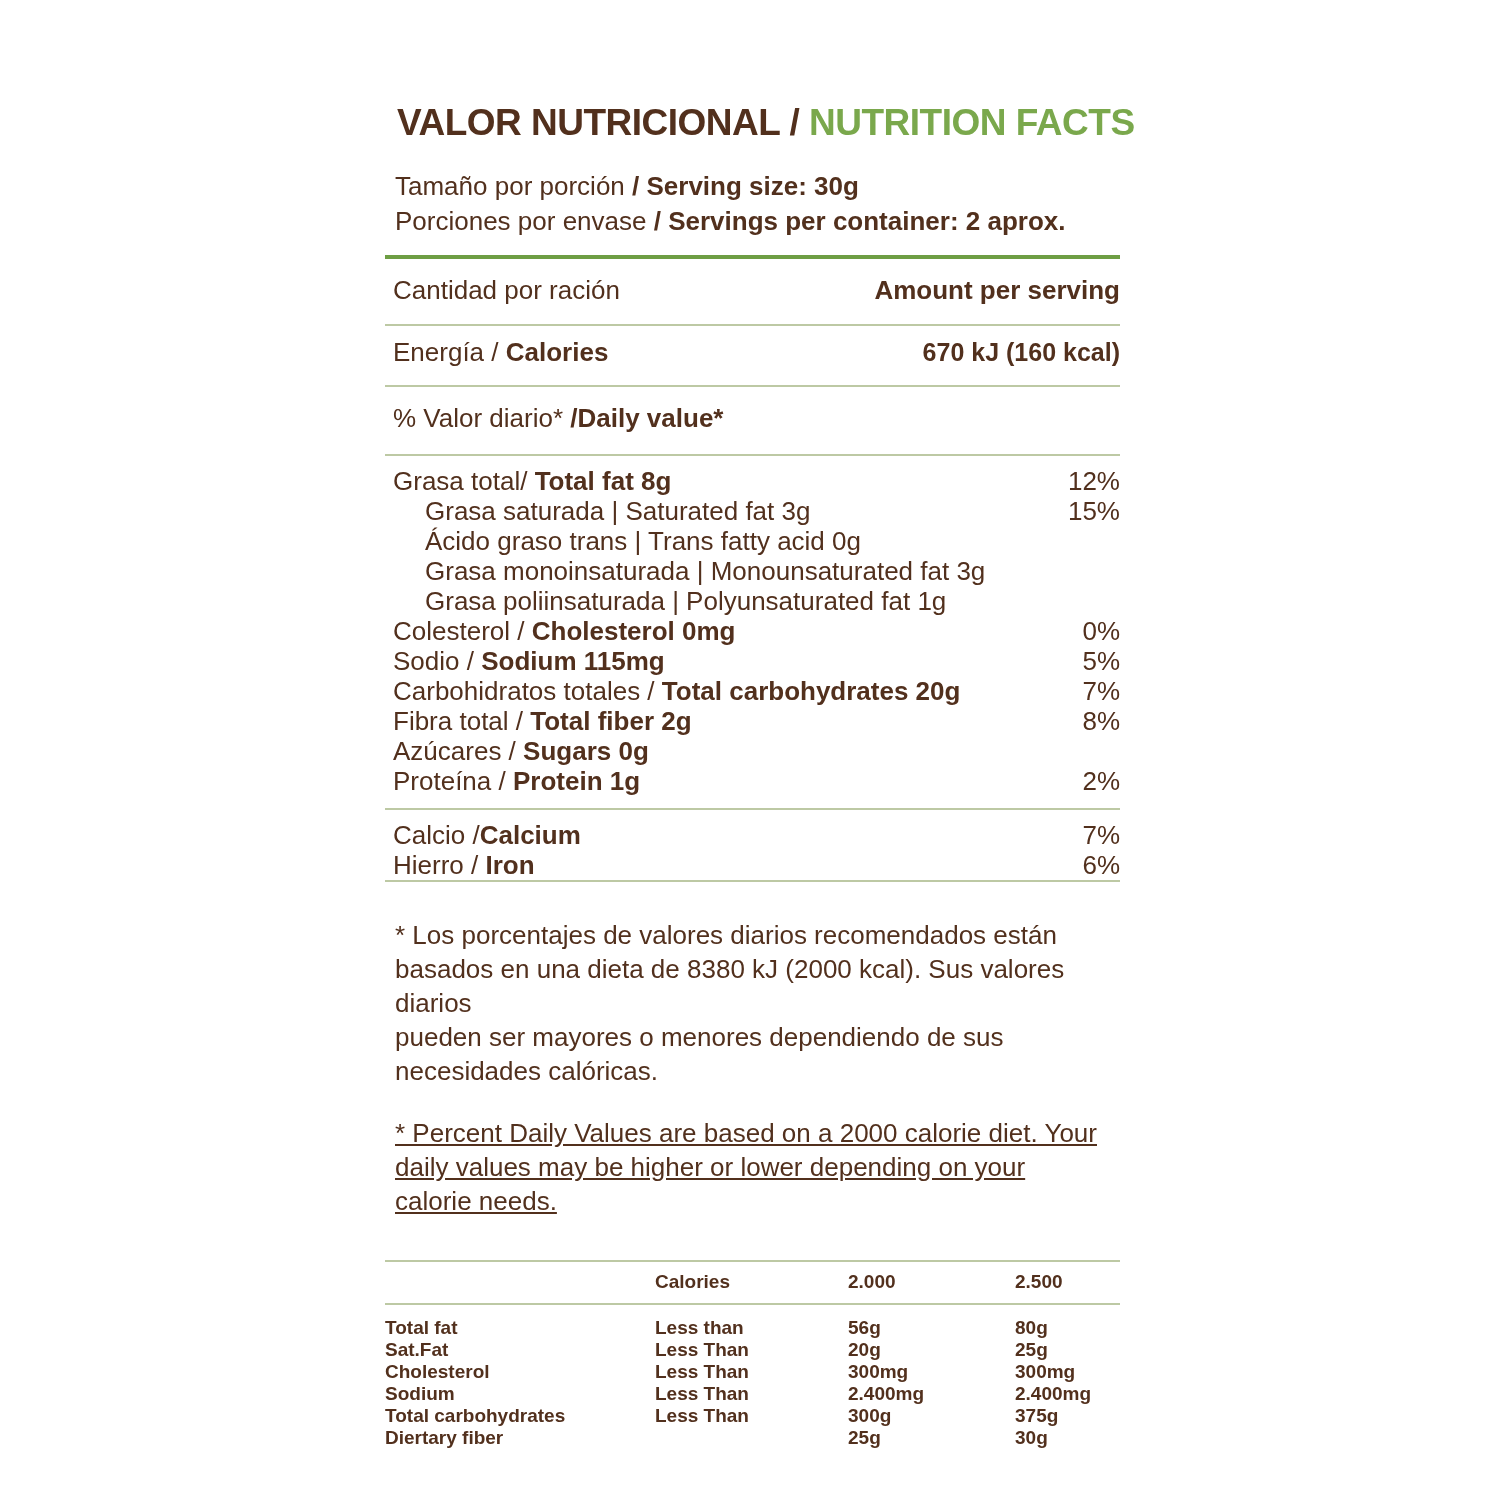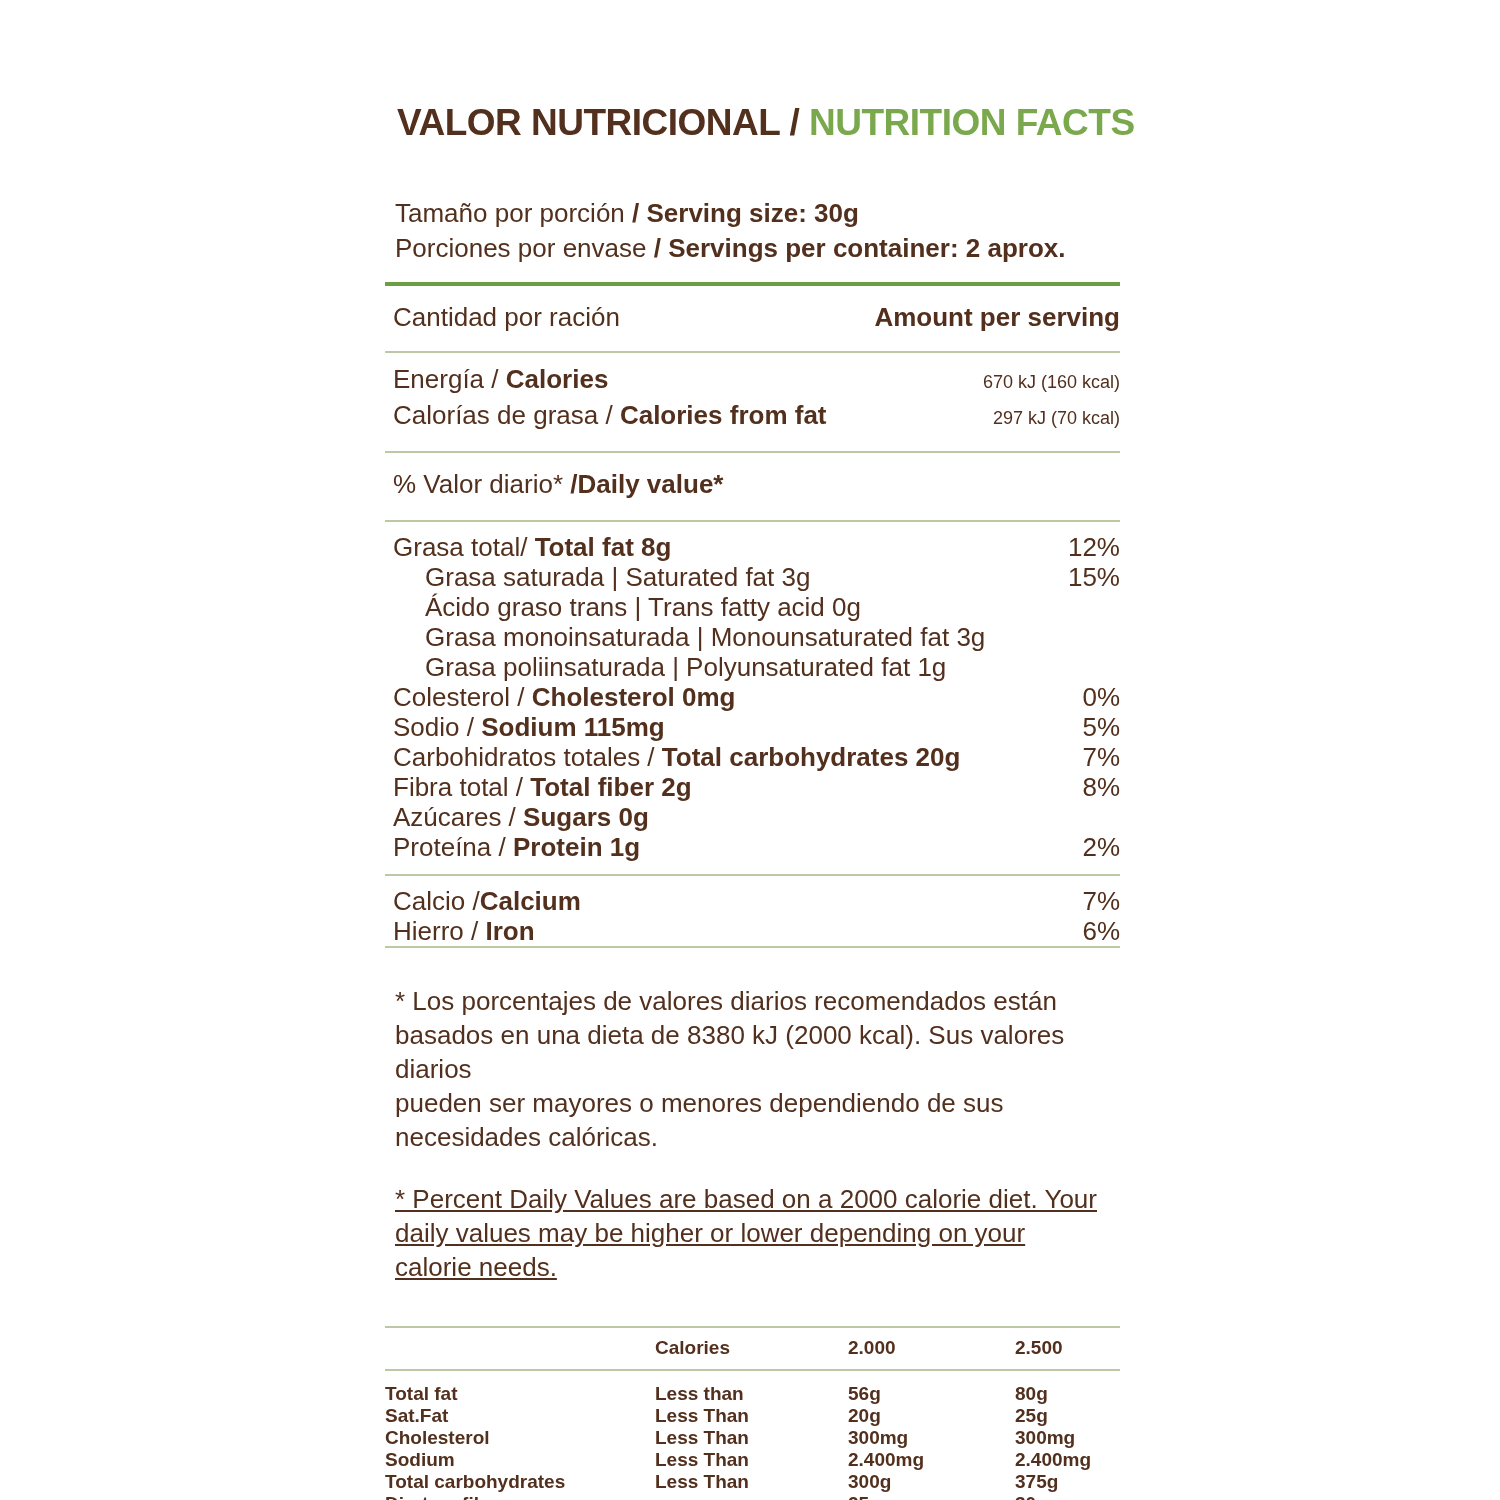--- a/index.html
+++ b/index.html
@@ -27,21 +27,21 @@
     font-size: 37px;
     font-weight: bold;
     letter-spacing: -0.5px;
     white-space: nowrap;
     padding-left: 12px;
   }
   .title .es { color: #52301D; }
   .title .en { color: #7AA84C; }
 
   .serving {
-    margin-top: 52px;
+    margin-top: 25px;
     font-size: 26px;
     line-height: 35px;
     padding-left: 10px;
   }
   .b { font-weight: bold; }
 
   .rule-thick {
     margin-top: 16px;
     height: 4px;
     background: #6E9E44;
@@ -56,21 +56,21 @@
     justify-content: space-between;
     align-items: baseline;
     font-size: 26px;
   }
 
   .amount-header { padding: 16px 0 18px 8px; }
   .amount-header .right { font-weight: bold; }
 
   .energy-block { padding: 10px 0 16px 8px; }
   .energy-block .row { line-height: 33px; }
-  .energy-block .val { font-size: 18px; font-weight: normal; }
+  .energy-block .val { font-size: 25px; font-weight: bold; }
 
   .dv-header { padding: 16px 0 20px 8px; font-size: 26px; }
 
   .nutrients { padding: 10px 0 12px 8px; text-align: right; }
   .nutrients .row { line-height: 30px; }
   .nutrients .row.indent { padding-left: 32px; }
   .pct { font-size: 26px; }
 
   .minerals { padding: 10px 0 0 8px; }
   .minerals .row { line-height: 30px; }
@@ -117,24 +117,20 @@
       <span>Cantidad por ración</span>
       <span class="right">Amount per serving</span>
     </div>
 
     <div class="rule-thin"></div>
 
     <div class="energy-block">
       <div class="row">
         <span><span>Energía / </span><span class="b">Calories</span></span>
         <span class="val">670 kJ (160 kcal)</span>
-      </div>
-      <div class="row">
-        <span><span>Calorías de grasa / </span><span class="b">Calories from fat</span></span>
-        <span class="val">297 kJ (70 kcal)</span>
       </div>
     </div>
 
     <div class="rule-thin"></div>
 
     <div class="dv-header">
       <span>% Valor diario* </span><span class="b">/Daily value*</span>
     </div>
 
     <div class="rule-thin"></div>

